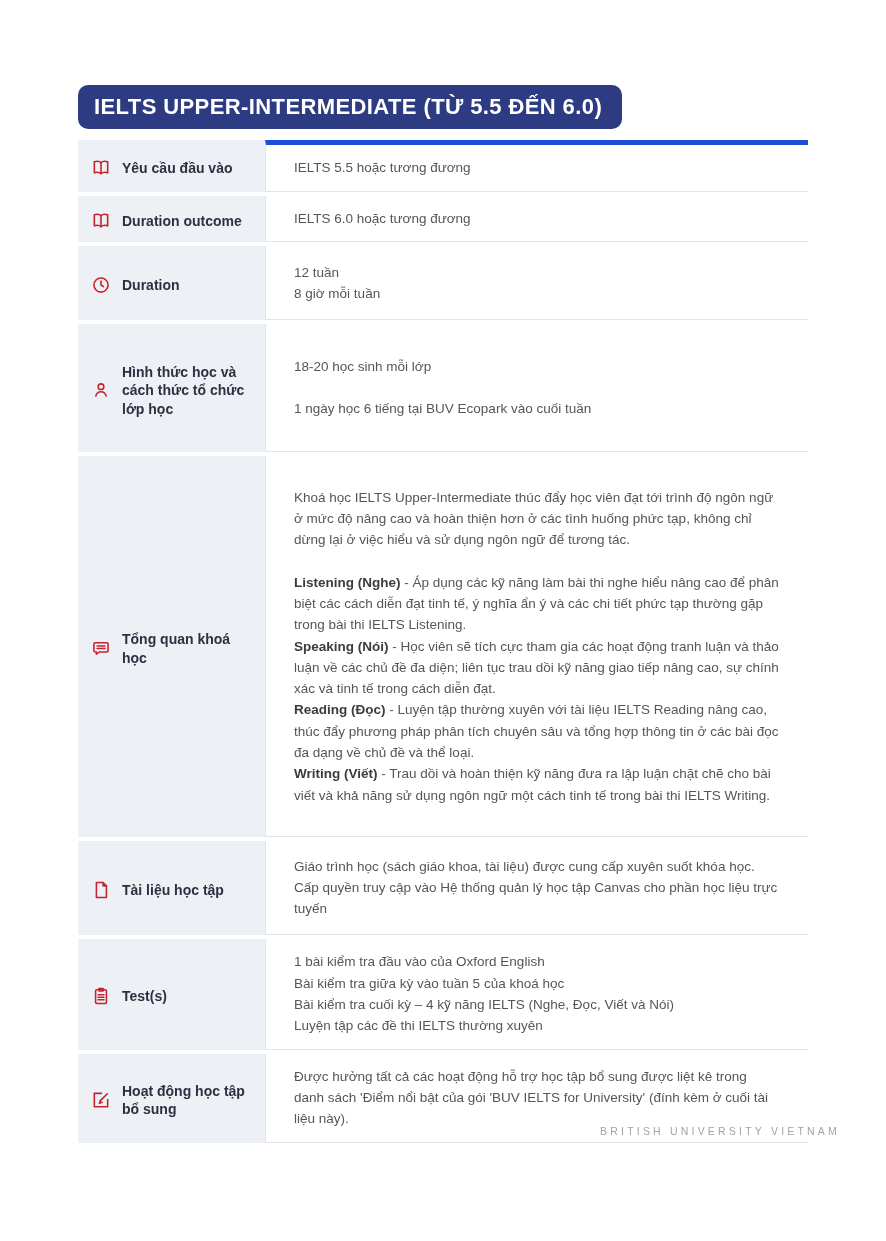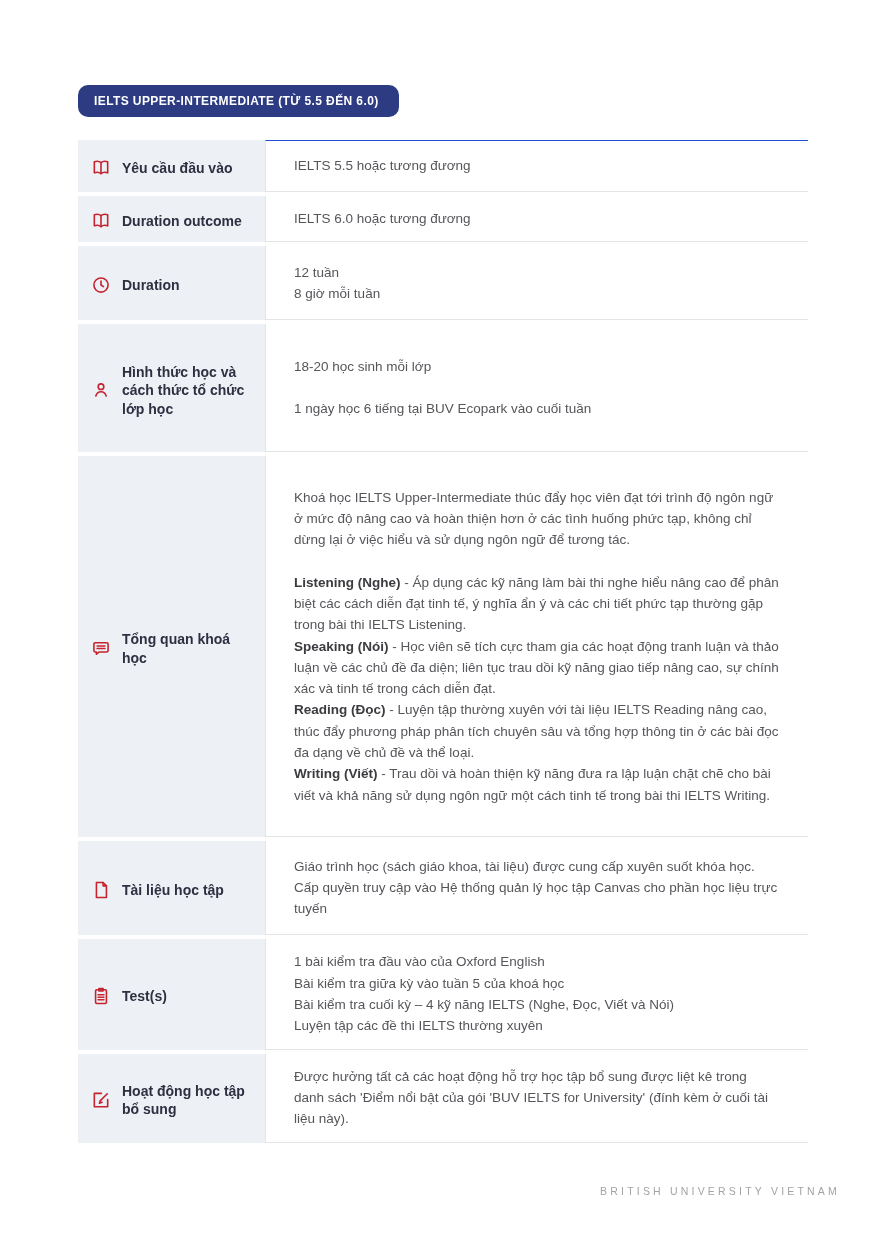--- a/index.html
+++ b/index.html
@@ -8,21 +8,21 @@
     width:886px;height:1241px;
     background:#ffffff;
     font-family:"Liberation Sans","DejaVu Sans",sans-serif;
     overflow:hidden;
   }
   .header-pill{
     position:absolute;left:78px;top:85px;
     background:#2d3c82;
     color:#ffffff;
     font-weight:bold;
-    font-size:12px;
+    font-size:22px;
     letter-spacing:.4px;
     padding:9px 20px 9px 16px;
     border-radius:10px;
     white-space:nowrap;
   }
   .table{
     position:absolute;left:78px;top:140px;width:730px;
     display:flex;flex-direction:column;gap:4px;
   }
   .row{display:flex;}
@@ -37,29 +37,29 @@
     font-weight:bold;font-size:14px;line-height:1.32;color:#2f2f42;
   }
   .content-cell{
     flex:1;box-sizing:border-box;
     border-left:1px solid #e3e4e8;
     border-bottom:1px solid #e3e4e8;
     display:flex;flex-direction:column;justify-content:center;
     padding:12px 28px;
     background:#ffffff;
   }
-  .row:first-child .content-cell{border-top:1px solid #1d4ed8;}
+  .row:first-child .content-cell{border-top:5px solid #1d4ed8;}
   .content-cell p{
     margin:0;
     font-size:13.5px;line-height:1.58;color:#55565a;
   }
   .content-cell p b{color:#3b3b40;}
   .gap-after{margin-bottom:21px !important;}
   .footer{
-    position:absolute;top:1185px;right:46px;
+    position:absolute;top:1125px;right:46px;
     font-size:10.5px;letter-spacing:3.2px;color:#a3a3a3;
     white-space:nowrap;
   }
   svg.ic{stroke:#c5232d;fill:none;stroke-width:1.9;stroke-linecap:round;stroke-linejoin:round;}
 </style>
 </head>
 <body>
 
 <div class="page">
 

